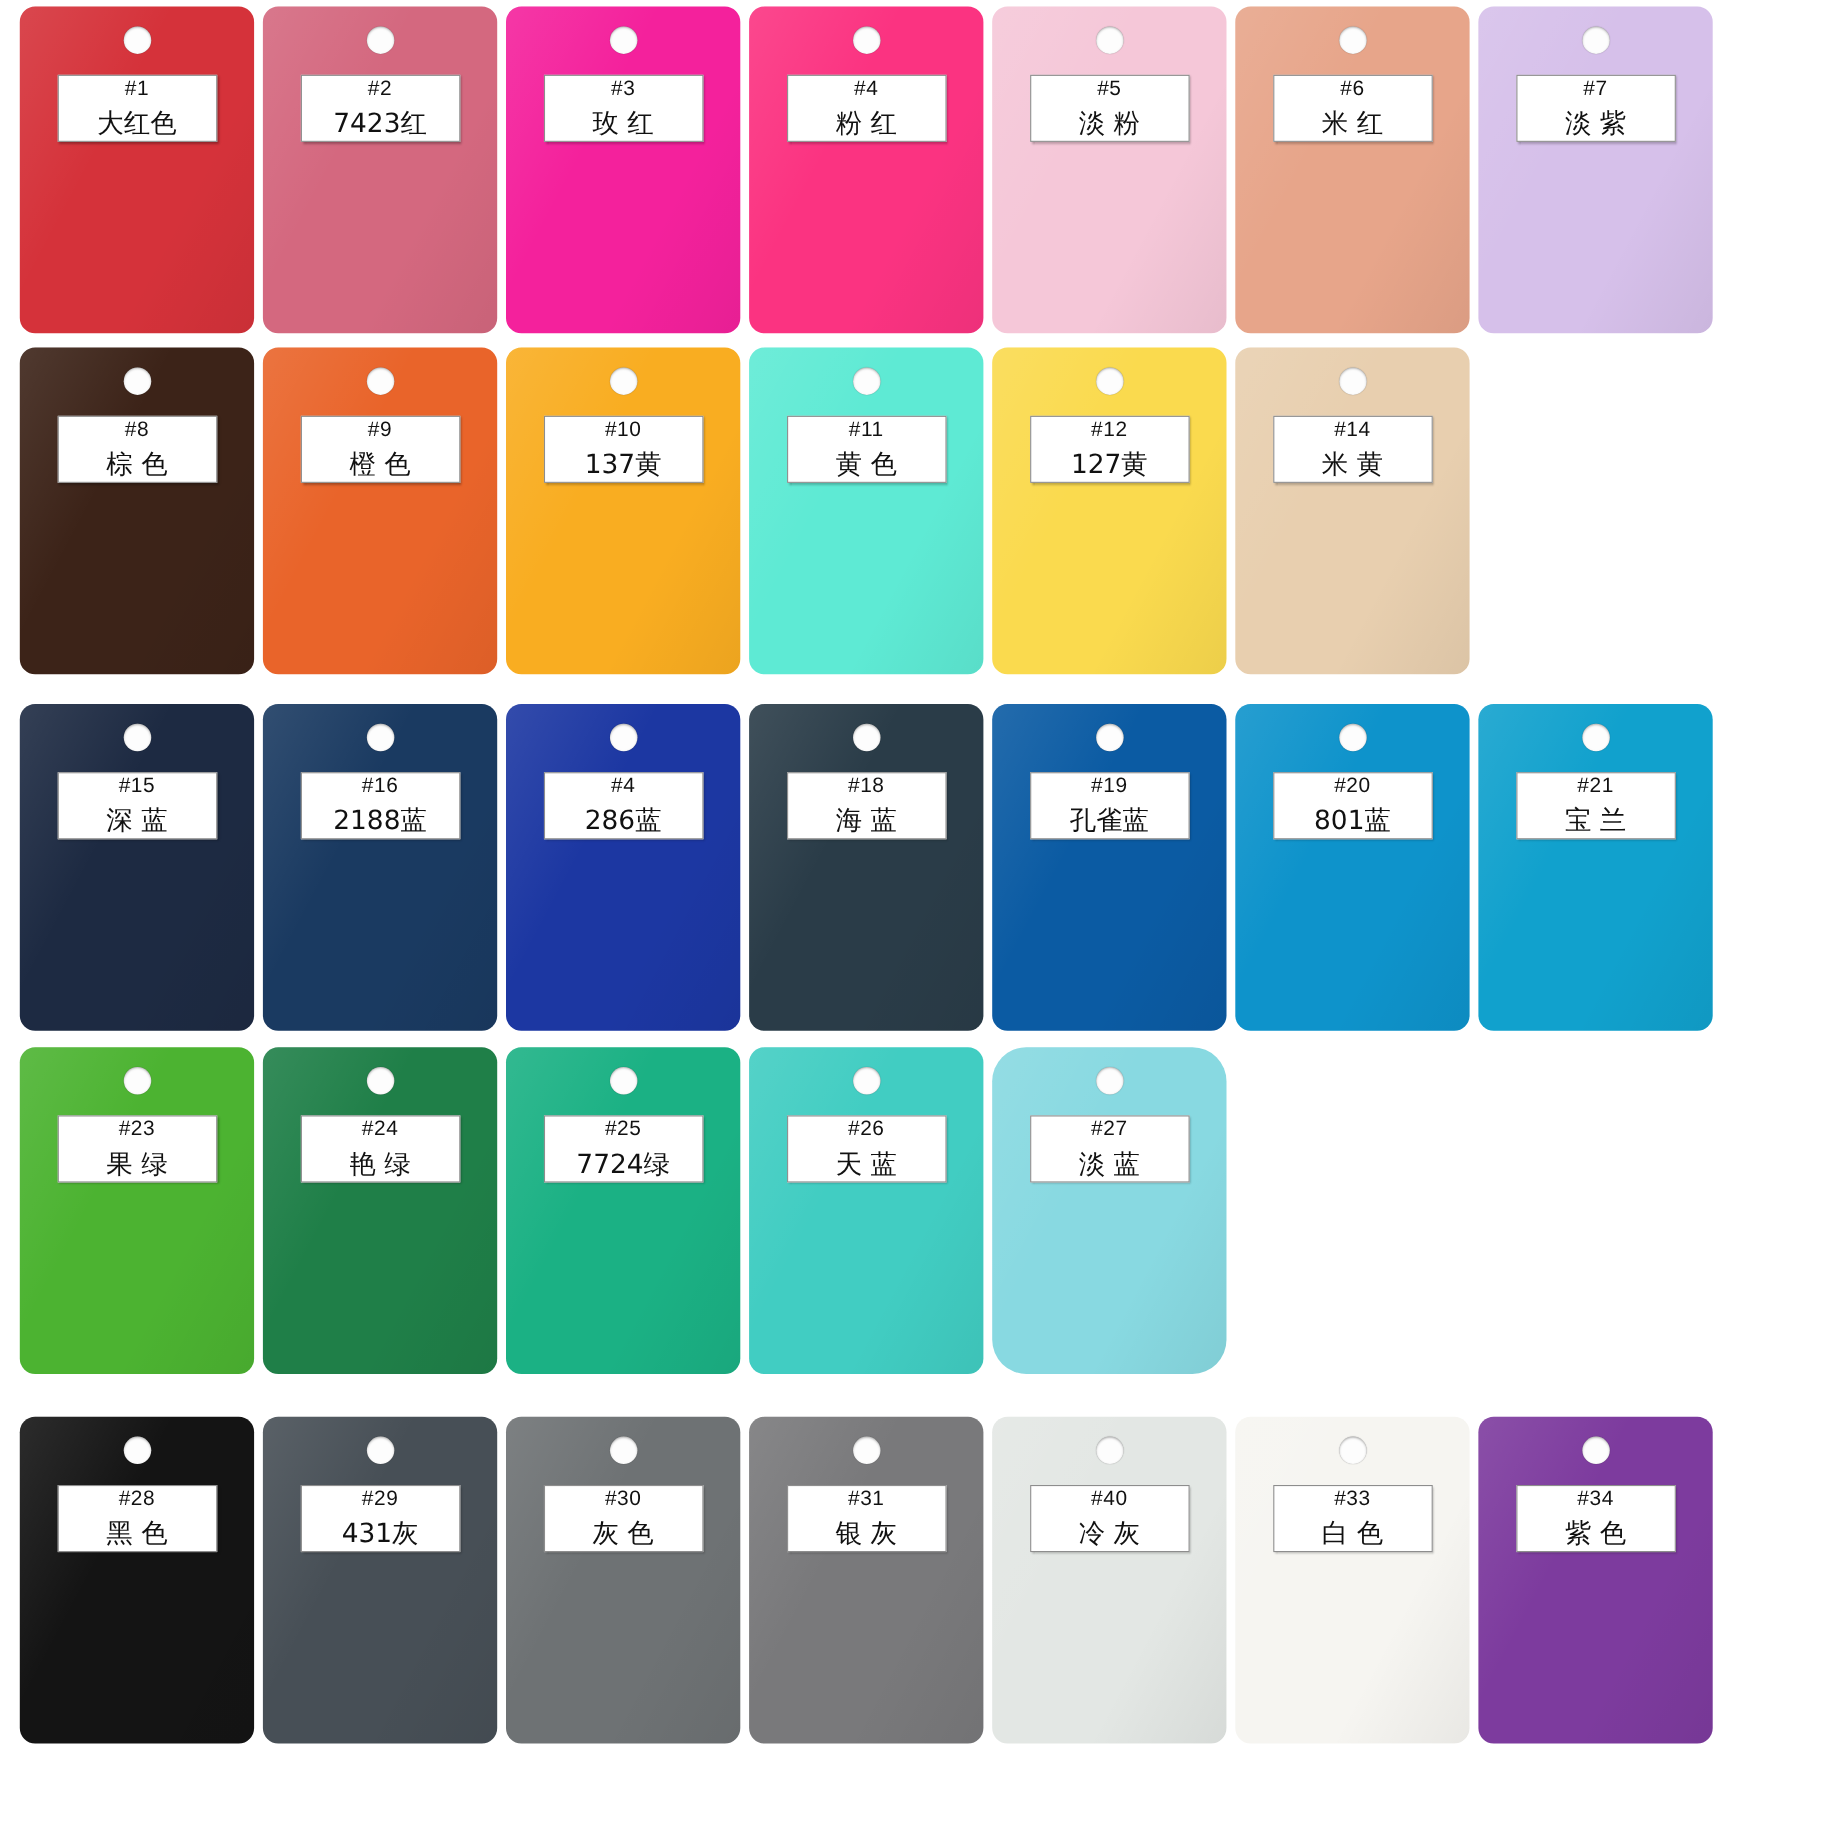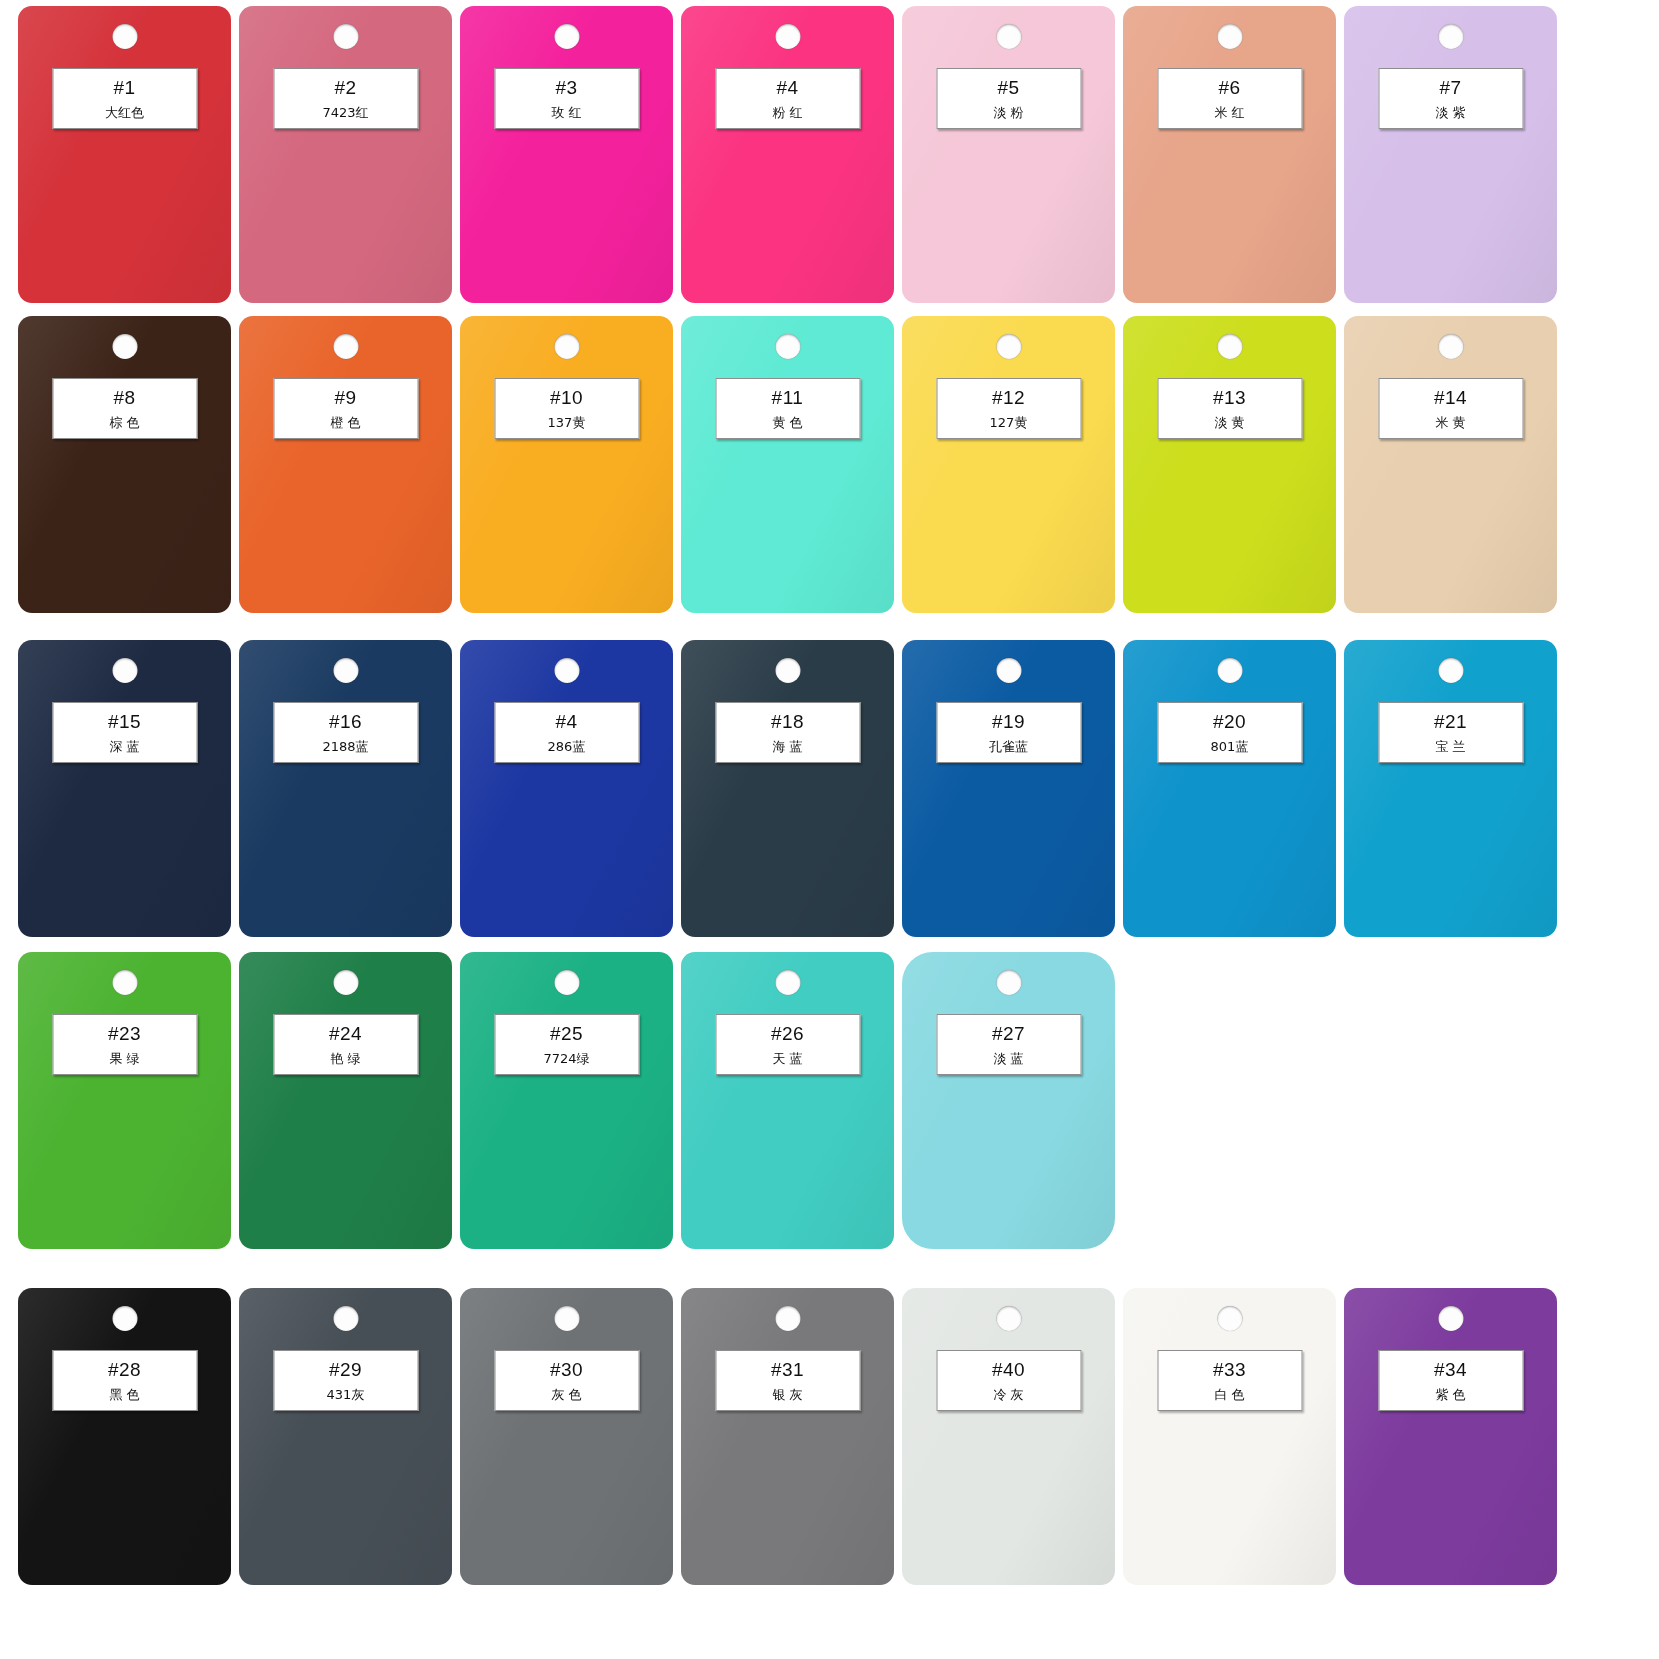--- a/index.html
+++ b/index.html
@@ -85,21 +85,21 @@
   }
 
   .label-code {
     font-size: 19px;
     line-height: 1.15;
     color: #111111;
     letter-spacing: 0.5px;
     font-family: "Liberation Sans", "DejaVu Sans", sans-serif;
   }
   .label-name {
-    font-size: 13px;
+    font-size: 24px;
     line-height: 1.2;
     color: #111111;
     margin-top: 6px;
     font-family: "DejaVu Sans", "Liberation Sans", sans-serif;
   }
 </style>
 </head>
 <body>
 
 <div id="chart">
@@ -195,28 +195,20 @@
         </div>
       </div>
       <div class="swatch" style="background: rgb(250, 218, 78);">
         <div class="sheen"></div>
         <div class="punch-hole"></div>
         <div class="label-box">
           <div class="label-code">#12</div>
           <div class="label-name">127黄</div>
         </div>
       </div>
-      <div class="swatch" style="background: rgb(204, 222, 28);">
-        <div class="sheen"></div>
-        <div class="punch-hole"></div>
-        <div class="label-box">
-          <div class="label-code">#13</div>
-          <div class="label-name">淡 黄</div>
-        </div>
-      </div>
       <div class="swatch" style="background: rgb(232, 207, 175);">
         <div class="sheen"></div>
         <div class="punch-hole"></div>
         <div class="label-box">
           <div class="label-code">#14</div>
           <div class="label-name">米 黄</div>
         </div>
       </div>
     </div>
     <div class="swatch-row" style="top: 640px; padding-left: 18px;">

